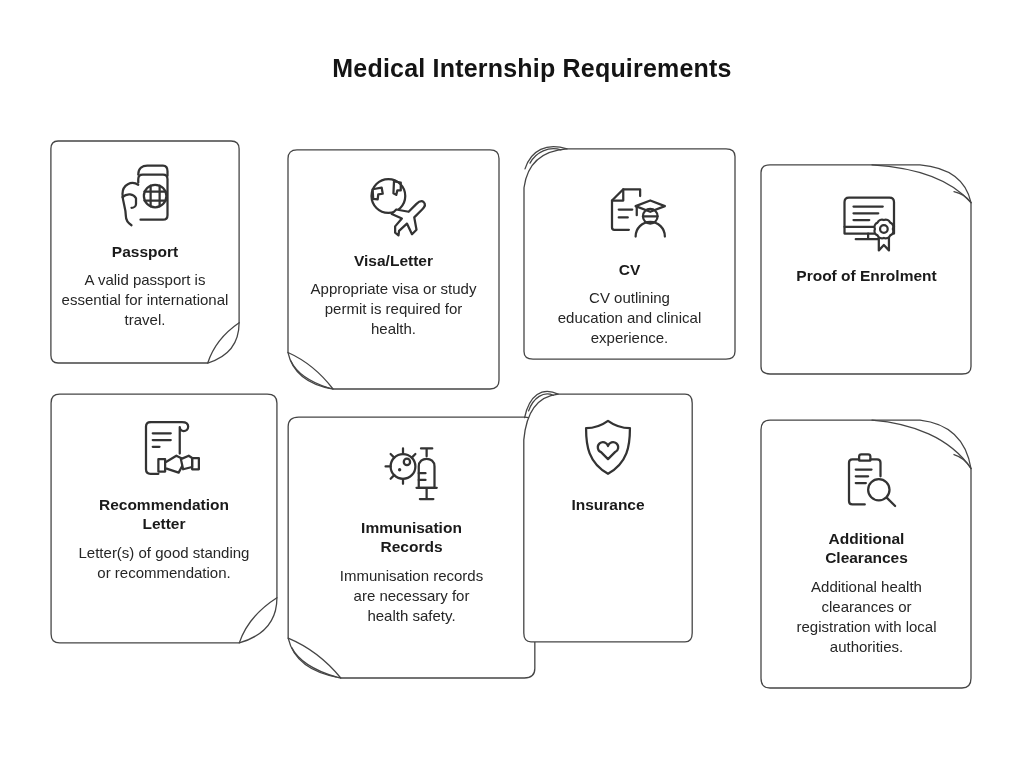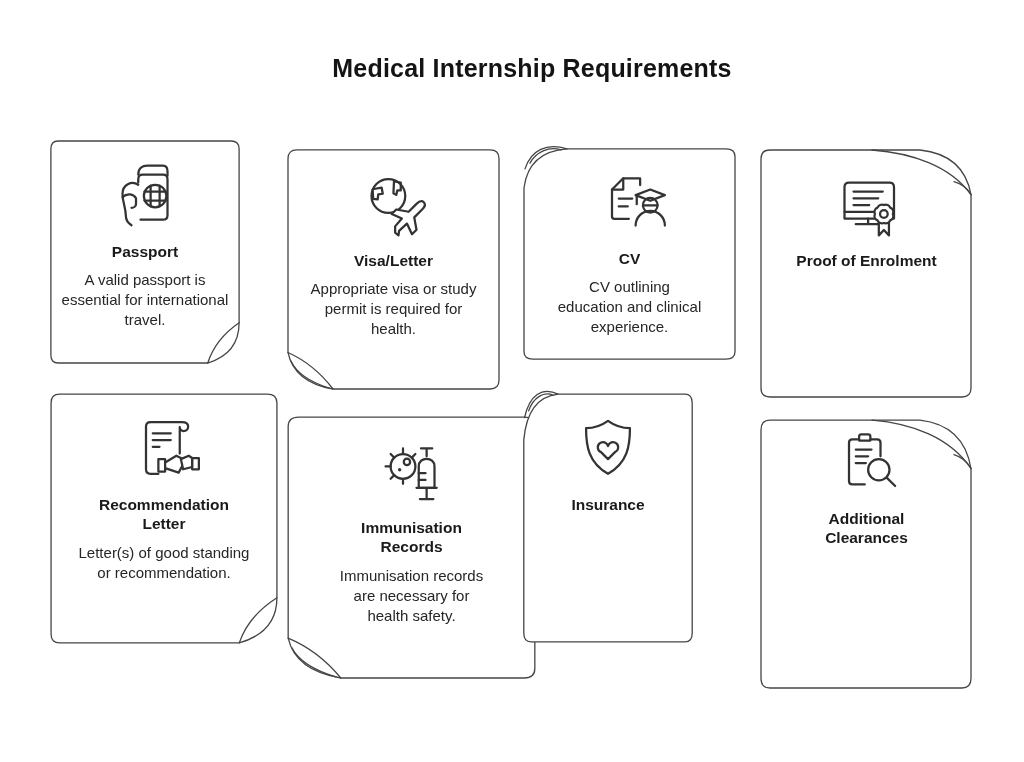--- a/index.html
+++ b/index.html
@@ -71,34 +71,34 @@
     font-size:15px;
     color:#262626;
     text-align:center;
     line-height:1.33;
     max-width:172px;
   }
   
   .c1{left:50px; top:140px; width:190px; height:224px;}
   .c2{left:287px;top:149px; width:213px; height:240px;}
   .c3{left:523px;top:148px; width:213px; height:212px;}
-  .c4{left:760px;top:149px; width:213px; height:248px;}
+  .c4{left:760px;top:164px; width:213px; height:210px;}
   .c5{left:50px; top:393px; width:228px; height:251px;}
   .c6{left:287px;top:416px; width:249px; height:262px;}
   .c7{left:523px;top:393px; width:170px; height:250px;}
   .c8{left:760px;top:419px; width:213px; height:269px;}
   
-  .c3 .content{padding-top:19px;}
+  .c3 .content{padding-top:30px;}
   .c3 .card-desc{max-width:150px;}
   .c4 .card-desc{max-width:142px;}
   .c5 .card-title,.c6 .card-title,.c8 .card-title{max-width:132px;}
   .c6 .card-desc{max-width:152px;}
   .c7 .card-desc{max-width:152px;}
   .c8 .card-desc{max-width:150px;}
-  .c8 .content{padding-top:8px;}
+  .c8 .content{padding-top:28px;}
 </style>
 </head>
 <body>
 
 <h1 class="page-title">Medical Internship Requirements</h1>
 
 <article class="card c1">
   <svg class="shape" viewBox="0 0 212 228" preserveAspectRatio="none">
     <path class="paper" d="M9,1 H202 Q211,1 211,9 V186 C211,206 201,220 176,227 H9 Q1,227 1,219 V9 Q1,1 9,1 Z"></path>
     <path class="crease" d="M211,186 C195,196 182,210 176,227"></path>
@@ -243,14 +243,15 @@
   <div class="content">
     <svg class="icon" viewBox="0 0 64 64">
       <path d="M25,11 H19 Q16,11 16,14 V48 Q16,51 19,51 H30"></path>
       <path d="M35,11 H41 Q44,11 44,14 V26"></path>
       <path d="M25,12 V8.5 Q25,6.5 27,6.5 H33 Q35,6.5 35,8.5 V12 Z"></path>
       <path d="M22,20 H36 M22,26 H33 M22,32 H31"></path>
       <circle class="knockout" cx="42.5" cy="38" r="9.5"></circle>
       <path d="M49.5,45 L57,52.5"></path>
     </svg>
     <h2 class="card-title">Additional Clearances</h2>
+    <p class="card-desc">Additional health clearances or registration with local authorities.</p>
   </div>
 </article>
 
 </body></html>

